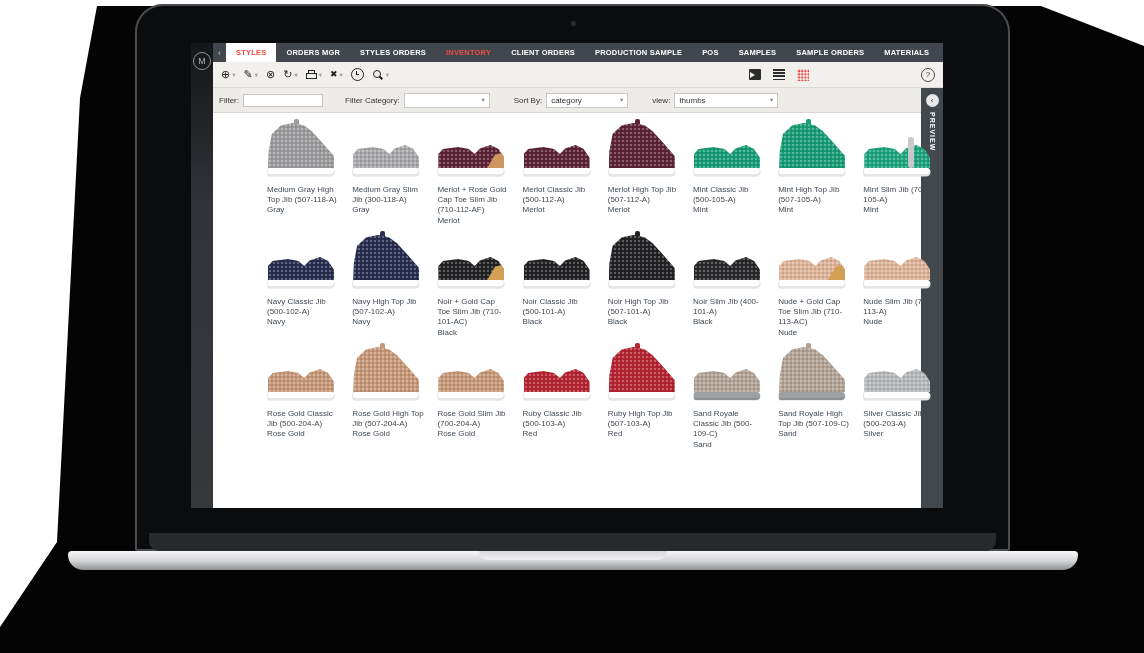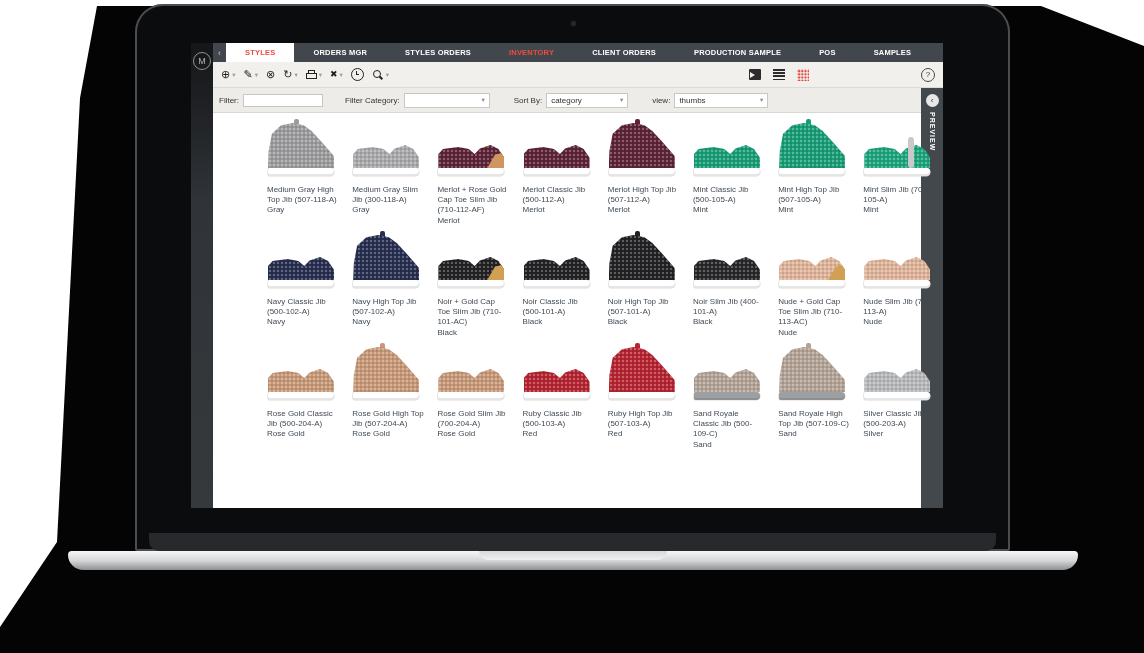--- a/index.html
+++ b/index.html
@@ -25,21 +25,21 @@
   
   .logo-strip{width:22px;flex:0 0 22px;display:flex;justify-content:flex-start;flex-direction:column;align-items:center;
     background:linear-gradient(180deg,#151618 0,#202225 70px,#303438 160px,#35393c 100%);}
   .logo-circle{margin-top:9px;width:16px;height:16px;border:1px solid #8f9092;border-radius:50%;
     color:#b0b2b4;font-size:9px;display:flex;align-items:center;justify-content:center;}
   .main{flex:1;display:flex;flex-direction:column;min-width:0;}
 
   .tab-bar{height:19px;flex:0 0 19px;background:#42474d;display:flex;align-items:stretch;overflow:hidden;}
   .tab-scroll{color:#c7cacc;font-size:9px;padding:0 5px;display:flex;align-items:center;}
   #tabs-container{display:contents;}
-  .tab{padding:0 19px;font-size:7.5px;font-weight:700;letter-spacing:.2px;color:#fff;
+  .tab{padding:0 10px;font-size:7.5px;font-weight:700;letter-spacing:.2px;color:#fff;
     display:flex;align-items:center;white-space:nowrap;justify-content:flex-end;}
   .tab.active{background:#fff;color:#ee4b40;}
   .tab.highlight{color:#ee4b40;}
 
   .toolbar{height:25px;flex:0 0 25px;background:#f1f0ec;border-bottom:1px solid #dbdad6;
     display:flex;align-items:center;padding:0 8px;}
   .tool{display:flex;align-items:center;margin-right:8px;color:#1f1f1f;}
   .tool .g{font-size:11px;line-height:1;}
   .caret{font-size:6.5px;color:#9b9b9b;margin-left:2px;}
   .i-print{width:11px;height:10px;position:relative;}
@@ -198,21 +198,21 @@
             <div class="f-select">
               <span></span>
               <span class="caret">▾</span>
             </div>
             <span class="fl">Sort By:</span>
             <div class="f-select" style="width:82px;">
               <span>category</span>
               <span class="caret">▾</span>
             </div>
             <span class="fl">view:</span>
-            <div class="f-select" style="width:94px;margin-right:0;justify-content:space-between;">
+            <div class="f-select" style="width:104px;margin-right:0;justify-content:space-between;">
               <span>thumbs</span>
               <span class="caret">▾</span>
             </div>
           </div>
 
           <div class="grid" id="product-grid">
               <div class="cell style-high" style="--upper: #9c9c9e; --sole: #ffffff;">
     <div class="thumb">
       <div class="shoe">
         <div class="pull-tab"></div>

